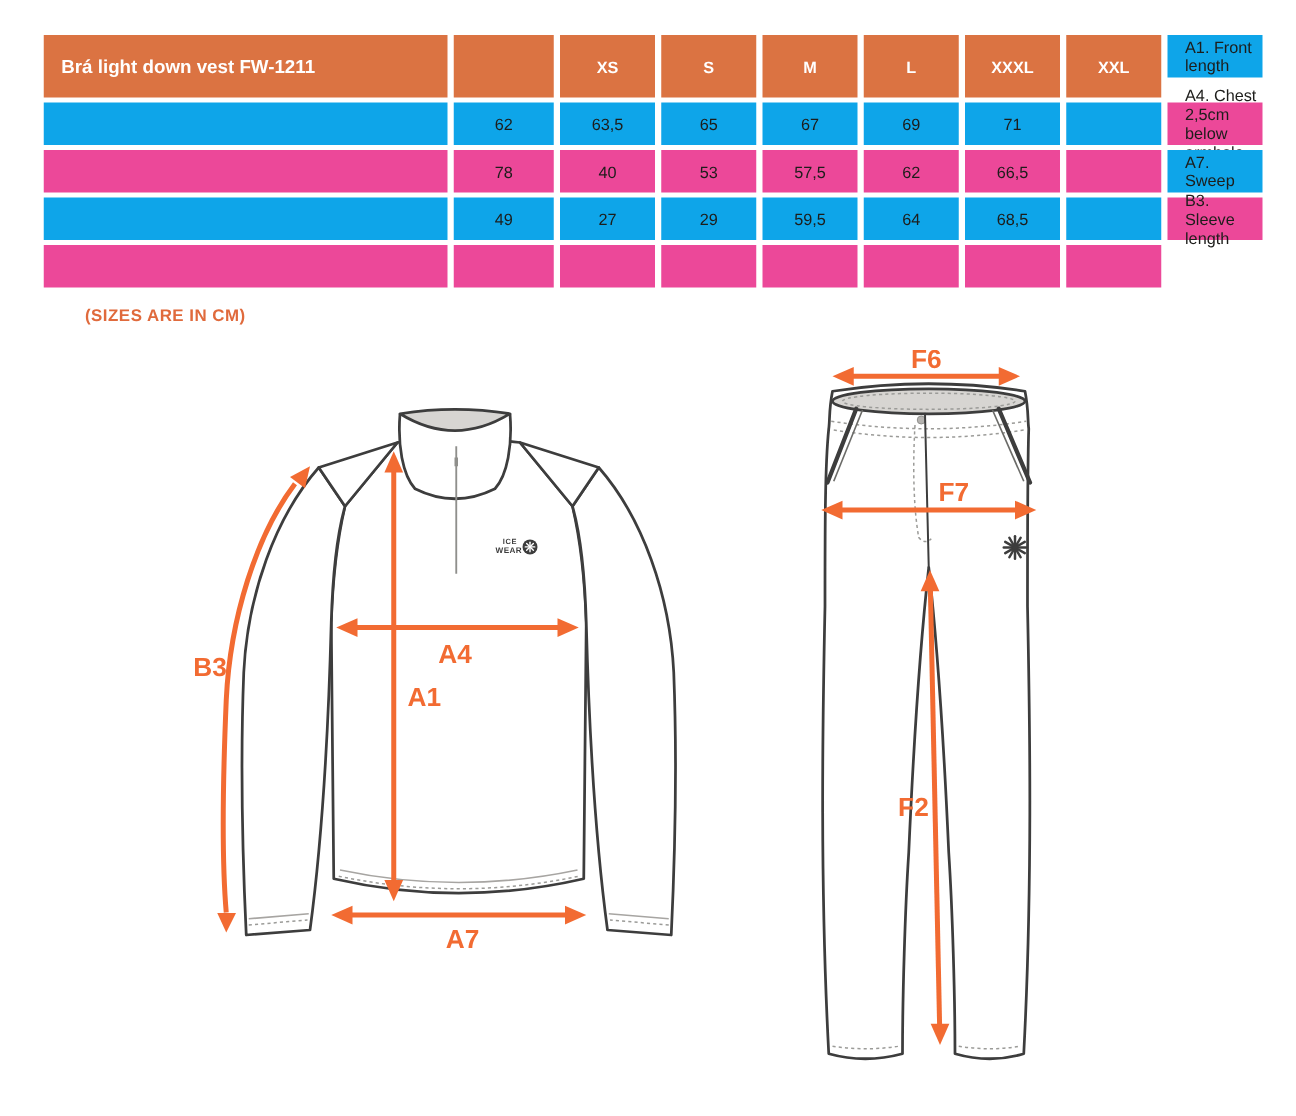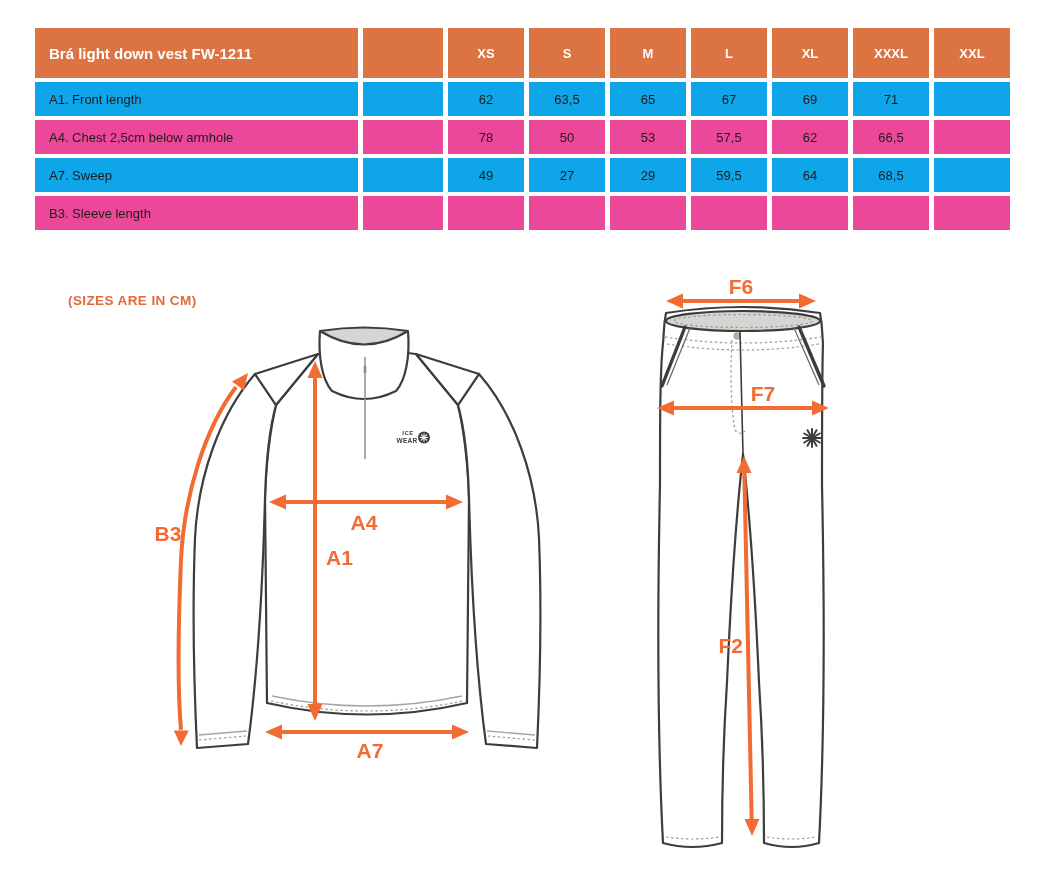--- a/index.html
+++ b/index.html
@@ -19,21 +19,21 @@
        font-size:13px; color:#1d1d1b; height:34px; }
   .c.h { height:50px; }
   .hd { background:#DB7342; color:#ffffff; font-weight:bold; }
   .dk { background:#0ea5e9; }
   .lt { background:#ec4899; }
   .lab { justify-content:flex-start; padding-left:14px; }
   .ttl { font-weight:bold; font-size:15px; }
   
   .note {
     position:absolute; left:68px; top:245px;
-    color:#E06A3C; font-size:13.5px; font-weight:bold; letter-spacing:.4px;margin-top:48px;
+    color:#E06A3C; font-size:13.5px; font-weight:bold; letter-spacing:.4px;
   }
   
   .diagrams { position:absolute; left:0; top:280px; width:1037px; height:613px; }
   .g  { fill:#ffffff; stroke:#3d3d3d; stroke-width:2.2; stroke-linejoin:round; }
   .gs { fill:none; stroke:#3d3d3d; stroke-width:2.2; stroke-linecap:round; }
   .thin { fill:none; stroke:#a7a5a2; stroke-width:1.3; }
   .st { fill:none; stroke:#9b9b98; stroke-width:1.2; stroke-dasharray:2.5 2.5; }
   .ar { fill:none; stroke:#F26B32; stroke-width:4; }
   .af { fill:#F26B32; }
   .lbl { fill:#F26B32; font-weight:bold; font-size:21px;
@@ -47,38 +47,37 @@
 <div class="page">
 
   <div class="tbl">
 
     <div class="c h hd lab ttl">Brá light down vest FW-1211</div>
     <div class="c h hd"></div>
     <div class="c h hd">XS</div>
     <div class="c h hd">S</div>
     <div class="c h hd">M</div>
     <div class="c h hd">L</div>
-    <div class="c h hd">XL</div>
     <div class="c h hd">XXXL</div>
     <div class="c h hd">XXL</div>
 
     <div class="c dk lab">A1. Front length</div>
     <div class="c dk"></div>
     <div class="c dk">62</div>
     <div class="c dk">63,5</div>
     <div class="c dk">65</div>
     <div class="c dk">67</div>
     <div class="c dk">69</div>
     <div class="c dk">71</div>
     <div class="c dk"></div>
 
     <div class="c lt lab">A4. Chest 2,5cm below armhole</div>
     <div class="c lt"></div>
     <div class="c lt">78</div>
-    <div class="c lt">50</div>
+    <div class="c lt">40</div>
     <div class="c lt">53</div>
     <div class="c lt">57,5</div>
     <div class="c lt">62</div>
     <div class="c lt">66,5</div>
     <div class="c lt"></div>
 
     <div class="c dk lab">A7. Sweep</div>
     <div class="c dk"></div>
     <div class="c dk">49</div>
     <div class="c dk">27</div>

